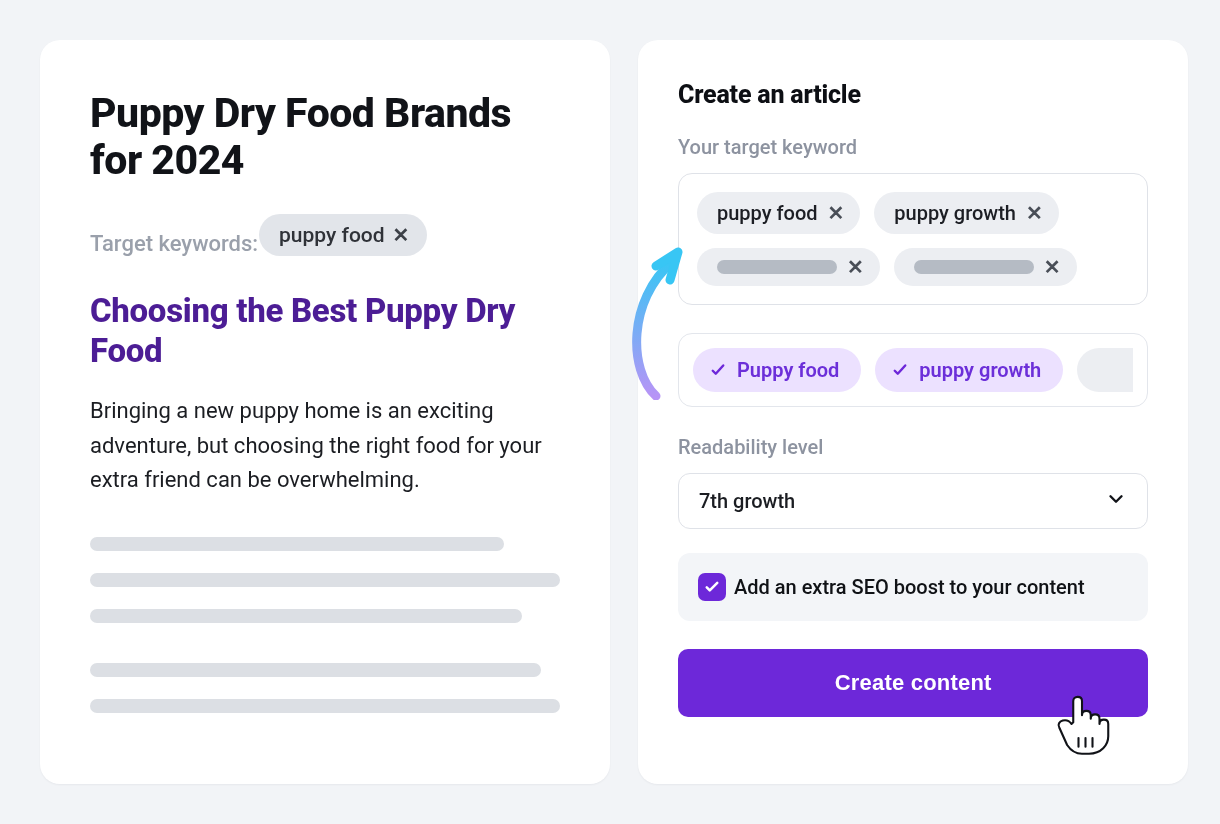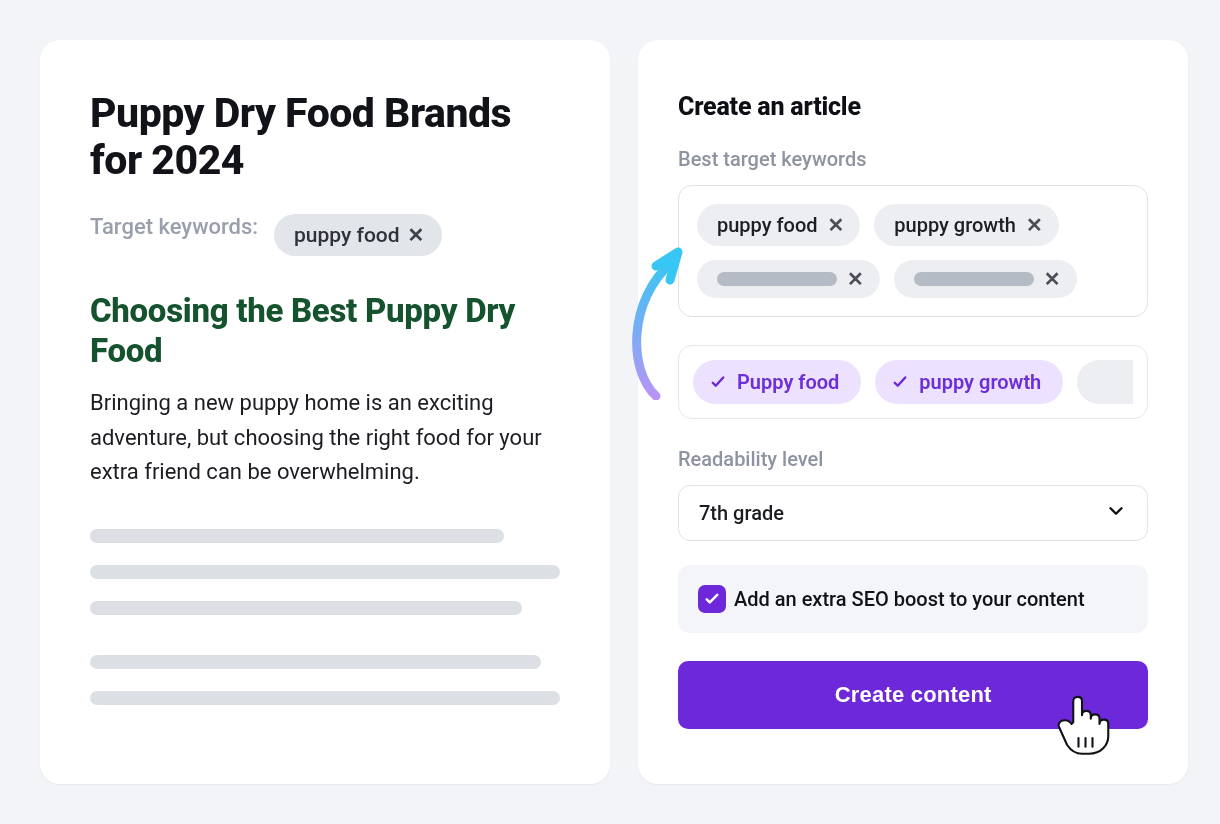--- a/index.html
+++ b/index.html
@@ -35,22 +35,22 @@
   .preview h1 {
     font-size: 41px;
     font-weight: 800;
     line-height: 1.15;
     letter-spacing: -0.5px;
     color: #111318;
     margin-bottom: 30px;
   }
   .kw-line {
     display: flex;
-    align-items: flex-start;
-    gap: 16px;
+    align-items: flex-end;
+    gap: 1px;
     margin-bottom: 35px;
   }
   .kw-label {
     font-size: 22px;
     color: #9aa0ab;
     font-weight: 500;
   }
   .chip {
     display: inline-flex;
     align-items: center;
@@ -66,22 +66,22 @@
     font-size: 20px;
     font-weight: 700;
     color: #3d4148;
     line-height: 1;
   }
   .preview h2 {
     font-size: 33px;
     font-weight: 800;
     line-height: 1.2;
     letter-spacing: -0.3px;
-    color: #14532d;
-    margin-bottom: 16px;
+    color: #4c1d95;
+    margin-bottom: 24px;
   }
   .preview p.body {
     font-size: 22px;
     line-height: 1.55;
     color: #1b1d22;
     font-weight: 400;
     margin-bottom: 40px;
   }
   .skeleton-group { display: flex; flex-direction: column; gap: 28px; }
   .skeleton-sub { display: flex; flex-direction: column; gap: 22px; }
@@ -97,21 +97,20 @@
     display: flex;
     flex-direction: column;
     position: relative;
   }
   .form h3 {
     font-size: 25px;
     font-weight: 800;
     color: #0d0f14;
     letter-spacing: -0.2px;
     margin-bottom: 26px;
-    margin-top: 12px;
   }
   .field-label {
     font-size: 20px;
     color: #8d93a0;
     font-weight: 500;
     margin-bottom: 14px;
   }
   .tag-box {
     border: 1.5px solid #dfe2e8;
     border-radius: 14px;
@@ -272,21 +271,21 @@
       <div class="skeleton-sub" style="margin-top:12px">
         <div class="skel" style="width:96%"></div>
         <div class="skel" style="width:100%"></div>
       </div>
     </div>
   </div>
 
   <div class="card form">
     <h3>Create an article</h3>
 
-    <div class="field-label">Best target keywords</div>
+    <div class="field-label">Your target keyword</div>
     <div class="tag-box">
       <span class="tag">
         <span>puppy food</span>
         <span class="x">✕</span>
       </span>
       <span class="tag">
         <span>puppy growth</span>
         <span class="x">✕</span>
       </span>
       <span class="tag placeholder">
@@ -310,21 +309,21 @@
         <svg viewBox="0 0 24 24" fill="none">
             <path d="M5 13l4 4 10-11" stroke="#6d28d9" stroke-width="3.2" stroke-linecap="round" stroke-linejoin="round"></path>
           </svg>
         <span>puppy growth</span>
       </span>
       <span class="sugg ghost"></span>
     </div>
 
     <div class="field-label">Readability level</div>
     <div class="select">
-      <span>7th grade</span>
+      <span>7th growth</span>
       <span class="caret">
         <svg viewBox="0 0 24 24" fill="none">
             <path d="M6 9l6 6 6-6" stroke="#111318" stroke-width="2.6" stroke-linecap="round" stroke-linejoin="round"></path>
           </svg>
       </span>
     </div>
 
     <div class="boost">
       <span class="checkbox">
         <svg viewBox="0 0 24 24" fill="none">

